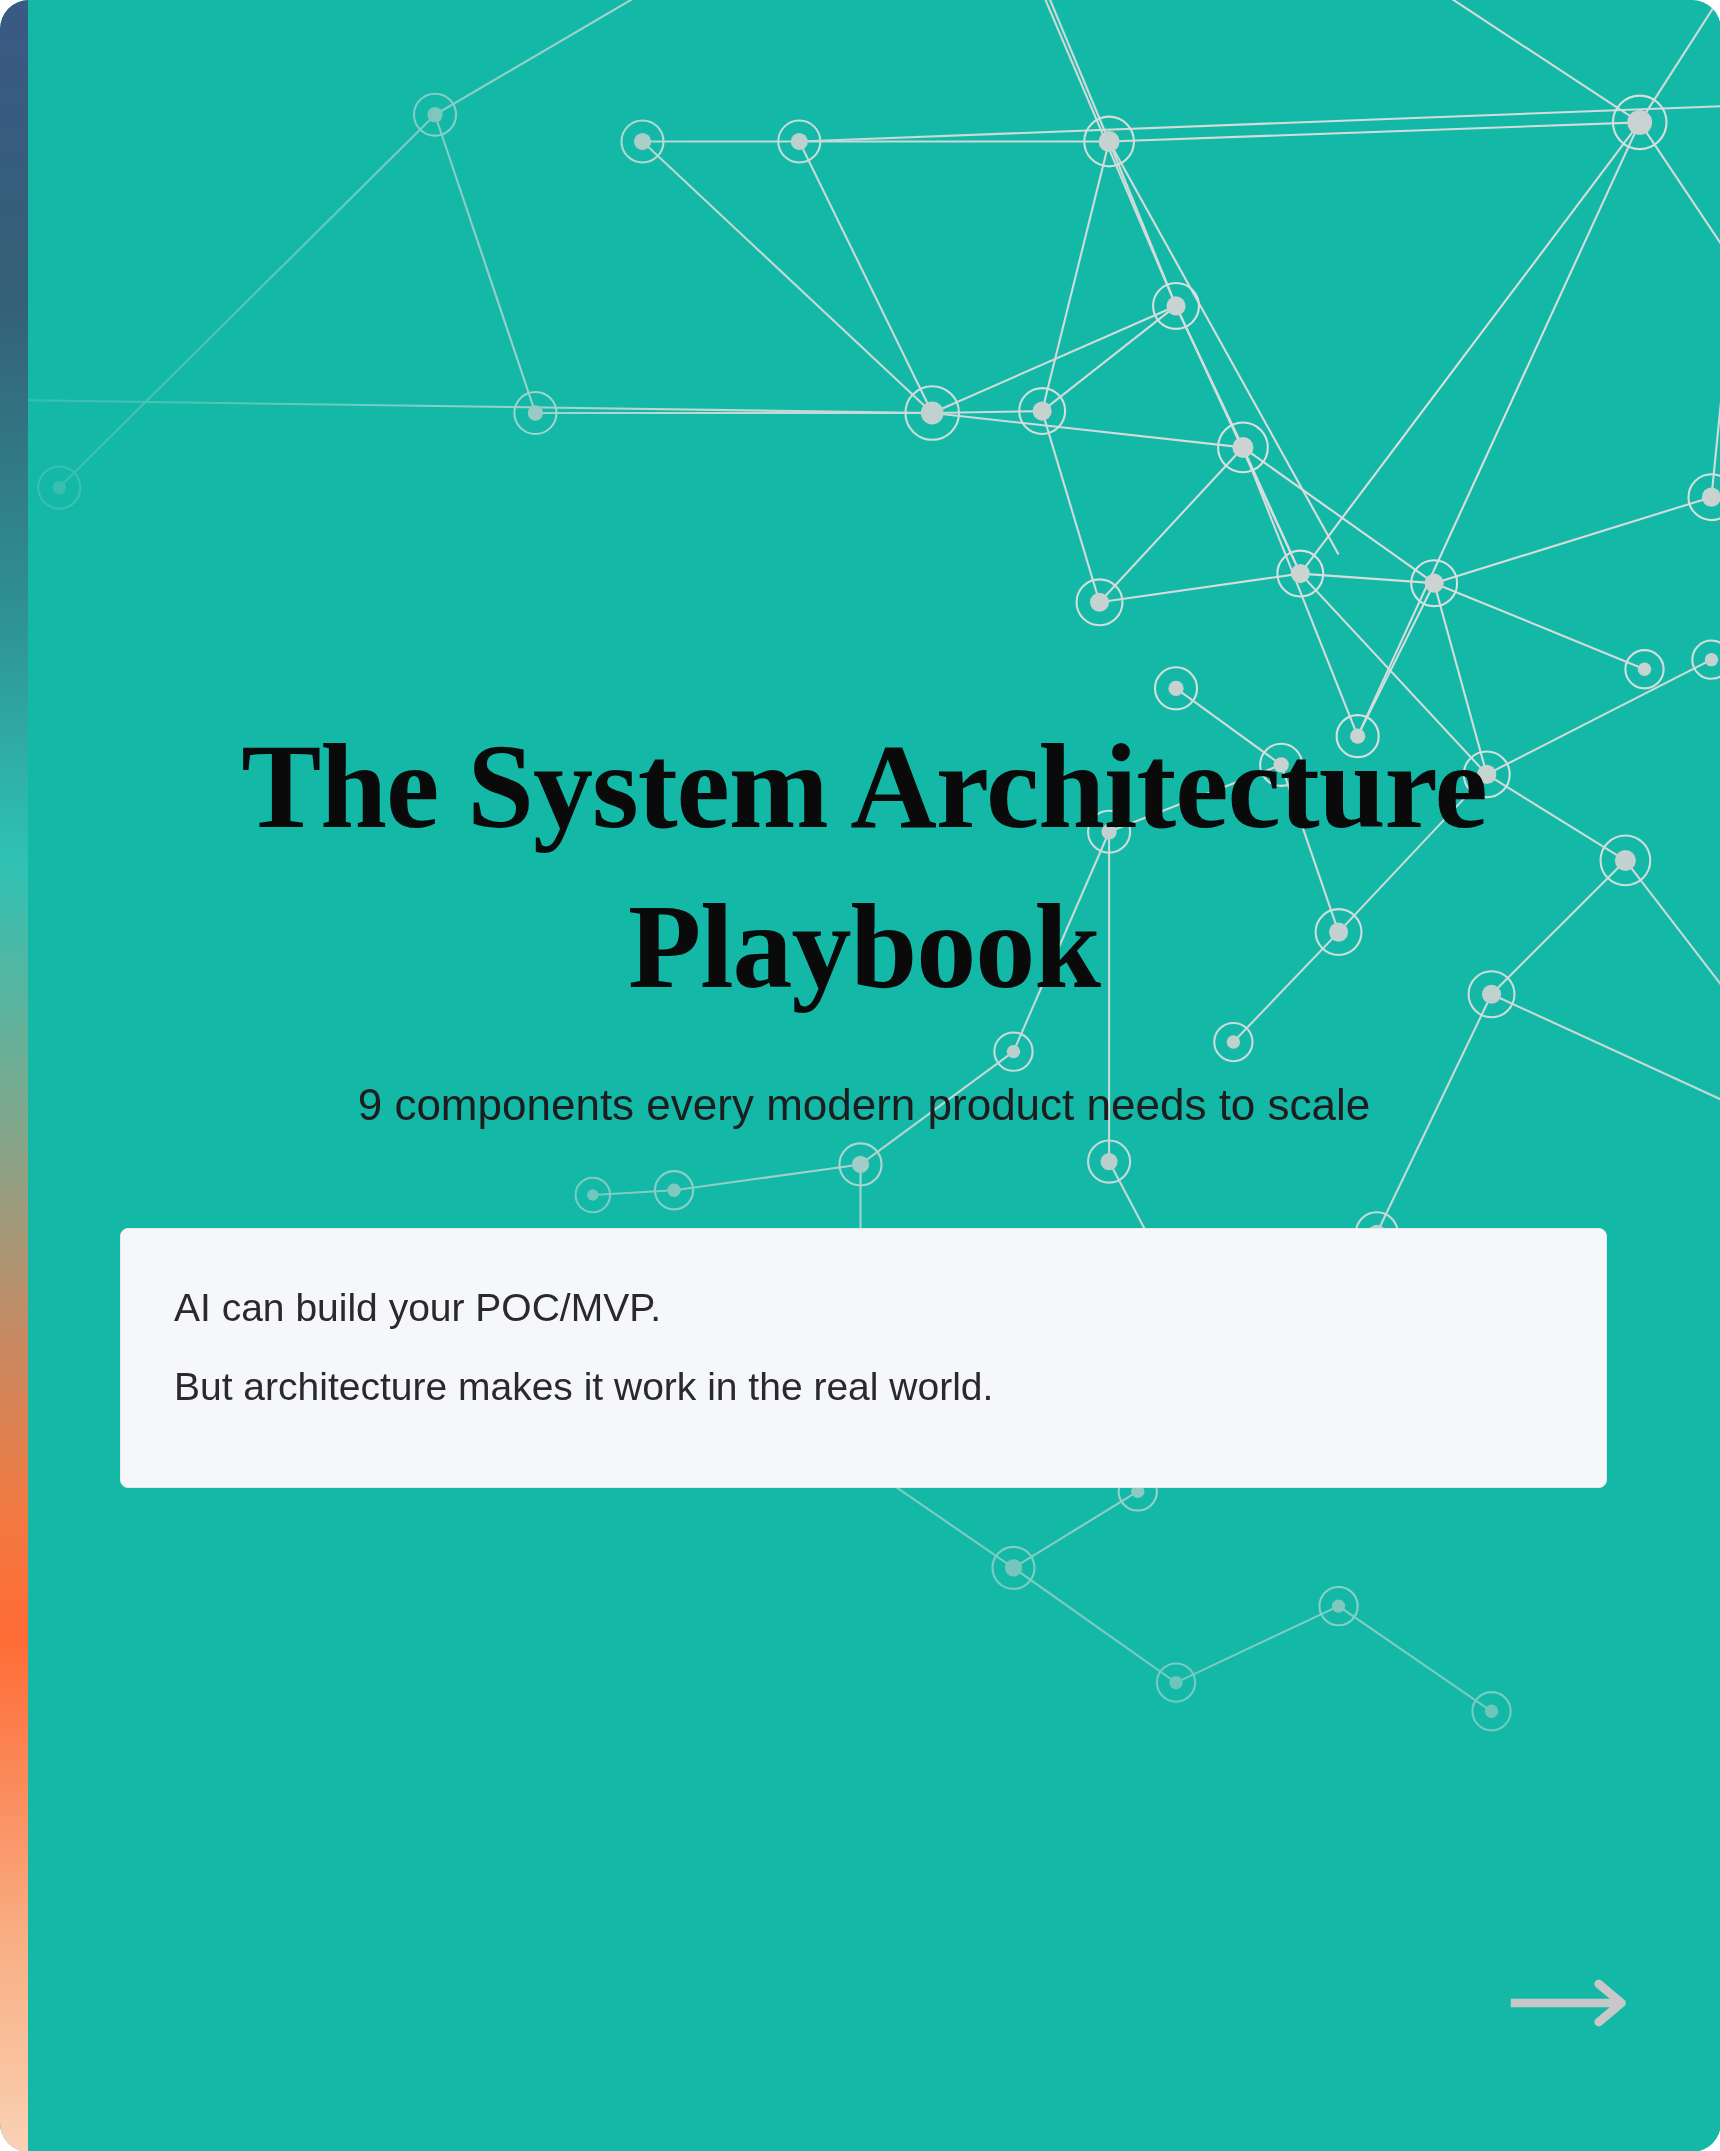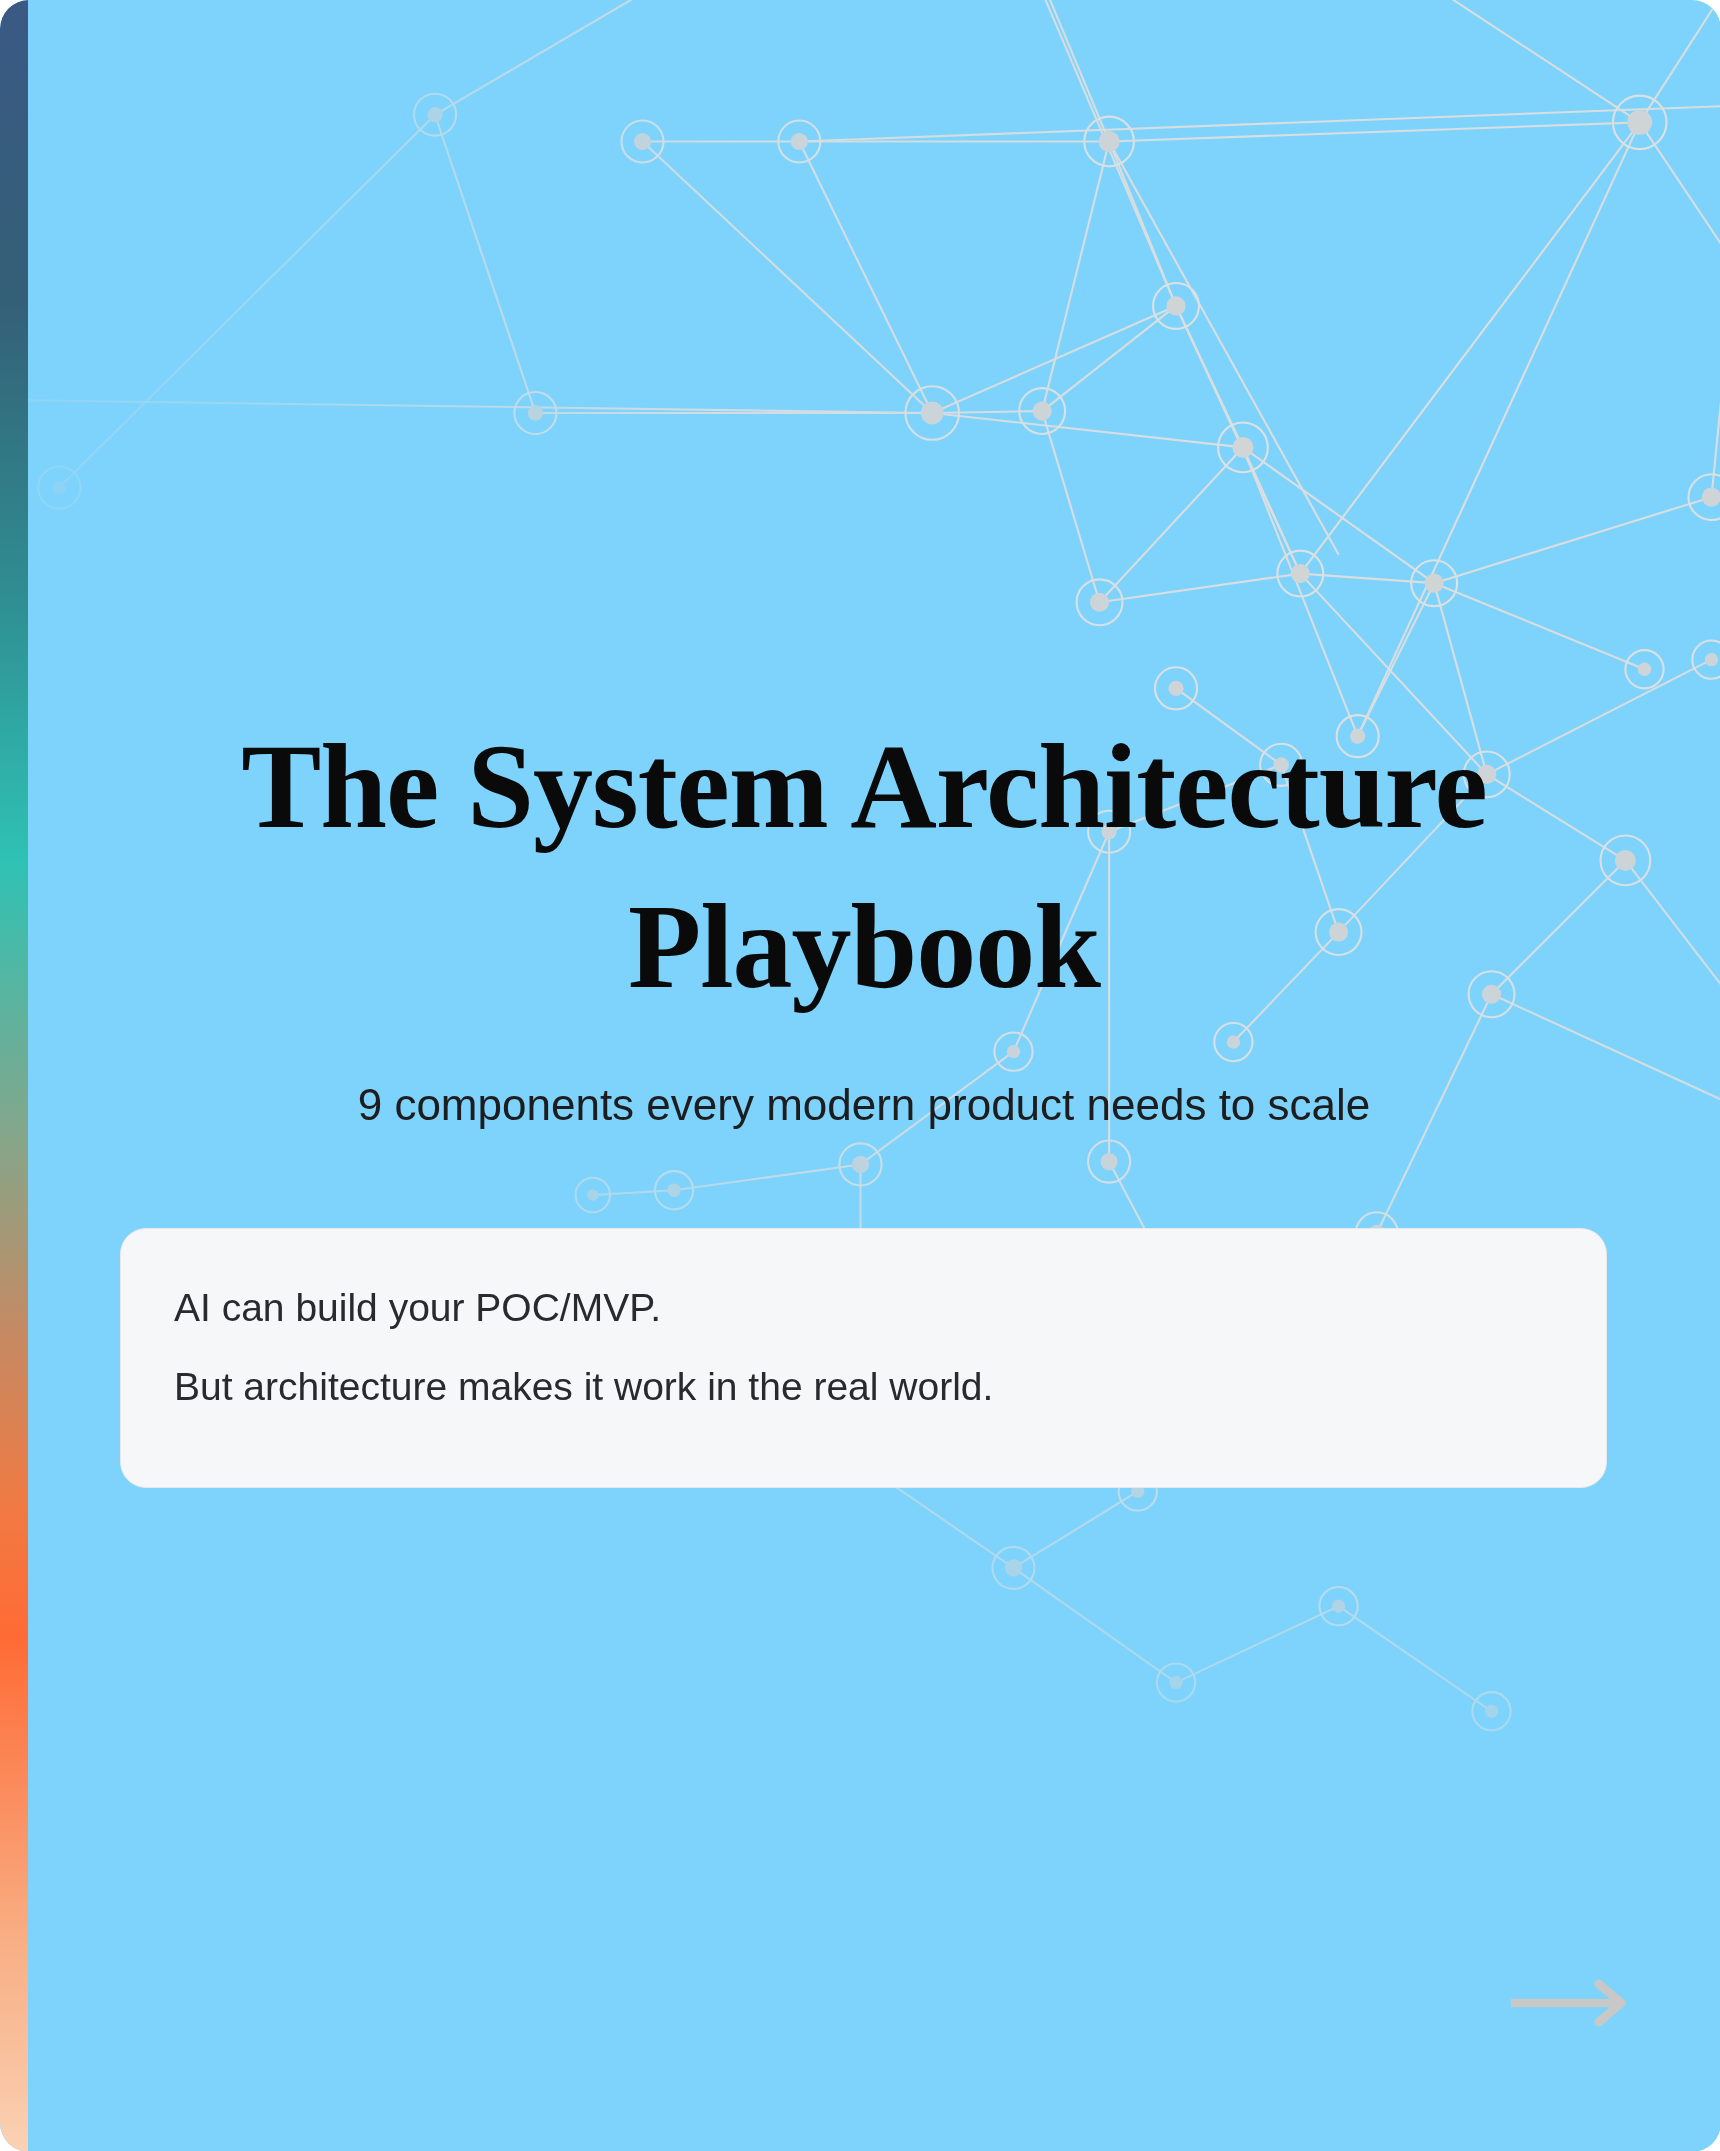--- a/index.html
+++ b/index.html
@@ -11,21 +11,21 @@
     width: 1721px;
     height: 2152px;
     overflow: hidden;
     font-family: "Liberation Sans", sans-serif;
   }
 
   #slide {
     position: relative;
     width: 1721px;
     height: 2152px;
-    background: #7dd3fc;
+    background: #14b8a6;
     border-radius: 29px;
     overflow: hidden;
     box-sizing: border-box;
   }
 
   
   #accent-bar {
     position: absolute;
     left: 0;
     top: 0;
@@ -103,21 +103,21 @@
 
   #callout-box {
     position: absolute;
     left: 92px;
     top: 1228px;
     width: 1487px;
     height: 260px;
     box-sizing: border-box;
     background: #f6f7f9;
     border: 1.4px solid #e6e8eb;
-    border-radius: 26px;
+    border-radius: 8px;
     padding: 59px 53px;
   }
 
   .callout-line {
     font-family: "Liberation Sans", sans-serif;
     font-size: 39px;
     line-height: 1.0;
     color: #2a2a2e;
     margin: 0;
     white-space: nowrap;

